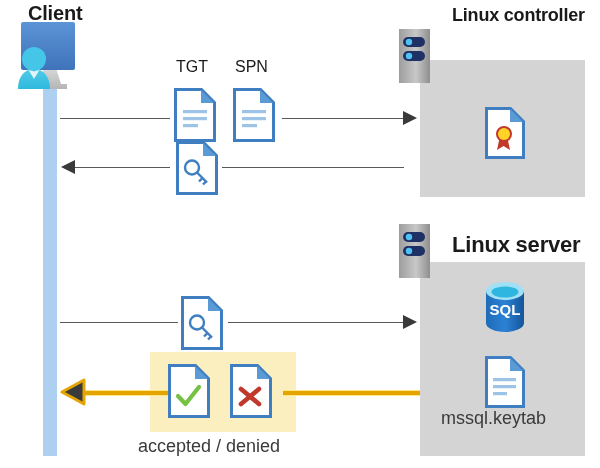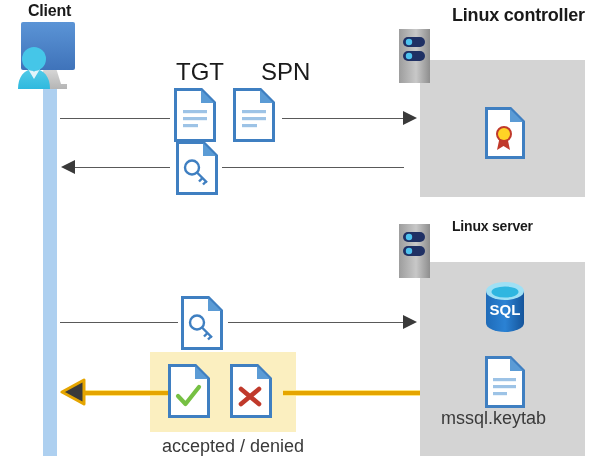--- a/index.html
+++ b/index.html
@@ -8,27 +8,27 @@
     font-family:"Liberation Sans","DejaVu Sans",sans-serif;
     -webkit-font-smoothing:antialiased;
   }
   .abs{position:absolute;}
   .nosel{user-select:none;}
 
   
   .ttl{
     font-weight:bold;color:#1a1a1a;letter-spacing:-0.2px;
   }
-  #client-title{left:28px;top:2px;font-size:16px;}
+  #client-title{left:28px;top:2px;font-size:20px;}
   #dc-title{left:452px;top:3px;font-size:18px;line-height:25px;width:140px;}
-  #linux-title{left:452px;top:218px;font-size:14px;}
-  .tag{font-size:24px;color:#1a1a1a;}
+  #linux-title{left:452px;top:232px;font-size:22px;}
+  .tag{font-size:16px;color:#1a1a1a;}
   #tgt-label{left:176px;top:58px;}
-  #spn-label{left:235px;top:58px;margin-left:26px;}
-  #accepted-denied{left:138px;top:436px;font-size:18px;color:#3a3a3a;margin-left:24px;}
+  #spn-label{left:235px;top:58px;}
+  #accepted-denied{left:138px;top:436px;font-size:18px;color:#3a3a3a;}
   #keytab-label{left:441px;top:408px;font-size:18px;color:#3a3a3a;}
 
   
   .graybox{background:#d4d4d4;}
   #dc-box{left:420px;top:60px;width:165px;height:137px;}
   #linux-box{left:420px;top:262px;width:165px;height:194px;}
   #client-bar{left:43px;top:88px;width:14px;height:368px;background:#aed0f0;}
   #highlight-box{left:150px;top:352px;width:146px;height:80px;background:#fbefc0;}
 
   

